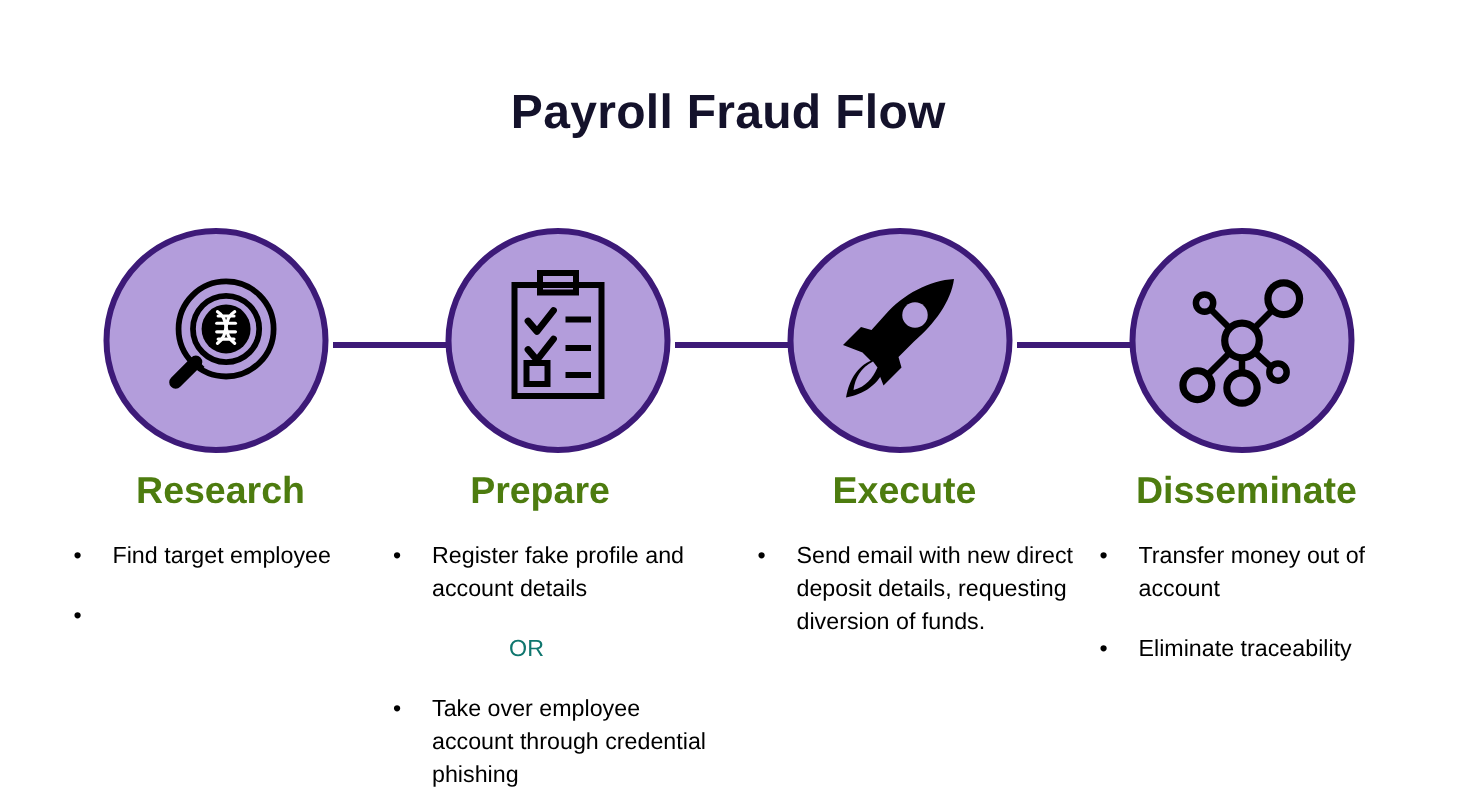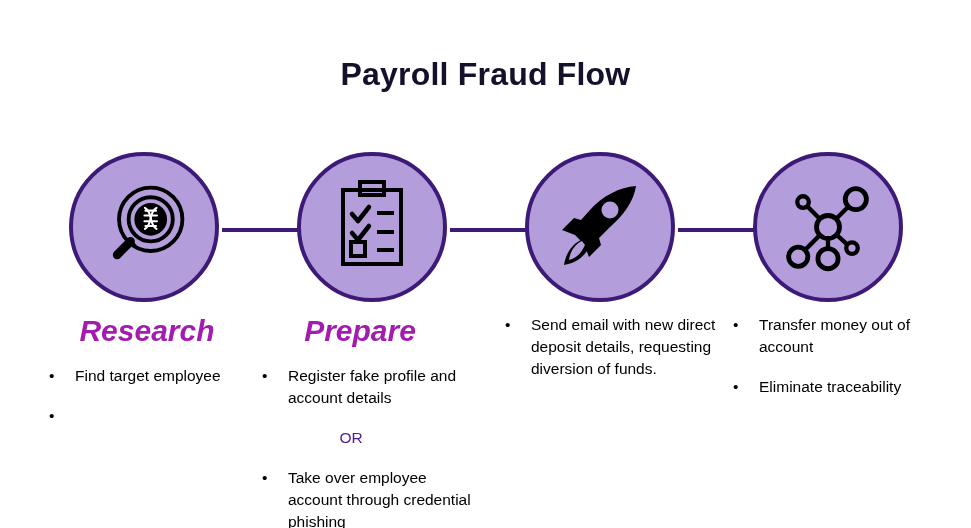--- a/index.html
+++ b/index.html
@@ -87,27 +87,26 @@
     top: 0;
     width: 228px;
   }
   .col.col1 { left: 33px; }
   .col.col2 { left: 246px; }
   .col.col3 { left: 489px; }
   .col.col4 { left: 717px; }
 
   .col-heading {
     text-align: center;
-    font-size: 30px;
+    font-size: 25px;
     font-weight: bold;
-    color: #a21caf;
+    color: #4d7c0f;
     margin: 0 0 18px 0;
     line-height: 1.1;
     white-space: nowrap;
-    font-style: italic;
   }
 
   .bullets {
     list-style: none;
     margin: 0;
     padding: 0;
   }
 
   .bullet {
     position: relative;
@@ -123,21 +122,21 @@
     top: 0;
     font-size: 15.5px;
     line-height: 1.42;
     color: #000000;
   }
 
   .or-line {
     text-align: center;
     font-size: 15.5px;
     line-height: 1.42;
-    color: #4c1d95;
+    color: #0f766e;
     margin-bottom: 18px;
     padding-right: 18px;
   }
 </style>
 </head>
 <body>
 
 <div class="slide">
 
   <div class="slide-title">Payroll Fraud Flow</div>
@@ -241,29 +240,31 @@
         </li>
         <li class="or-line">OR</li>
         <li class="bullet">
           <span class="dot">•</span>
           <span>Take over employee account through credential phishing</span>
         </li>
       </ul>
     </div>
 
     <div class="col col3">
+      <div class="col-heading">Execute</div>
       <ul class="bullets">
         <li class="bullet">
           <span class="dot">•</span>
           <span>Send email with new direct deposit details, requesting diversion of funds.</span>
         </li>
       </ul>
     </div>
 
     <div class="col col4">
+      <div class="col-heading">Disseminate</div>
       <ul class="bullets">
         <li class="bullet">
           <span class="dot">•</span>
           <span>Transfer money out of account</span>
         </li>
         <li class="bullet">
           <span class="dot">•</span>
           <span>Eliminate traceability</span>
         </li>
       </ul>

